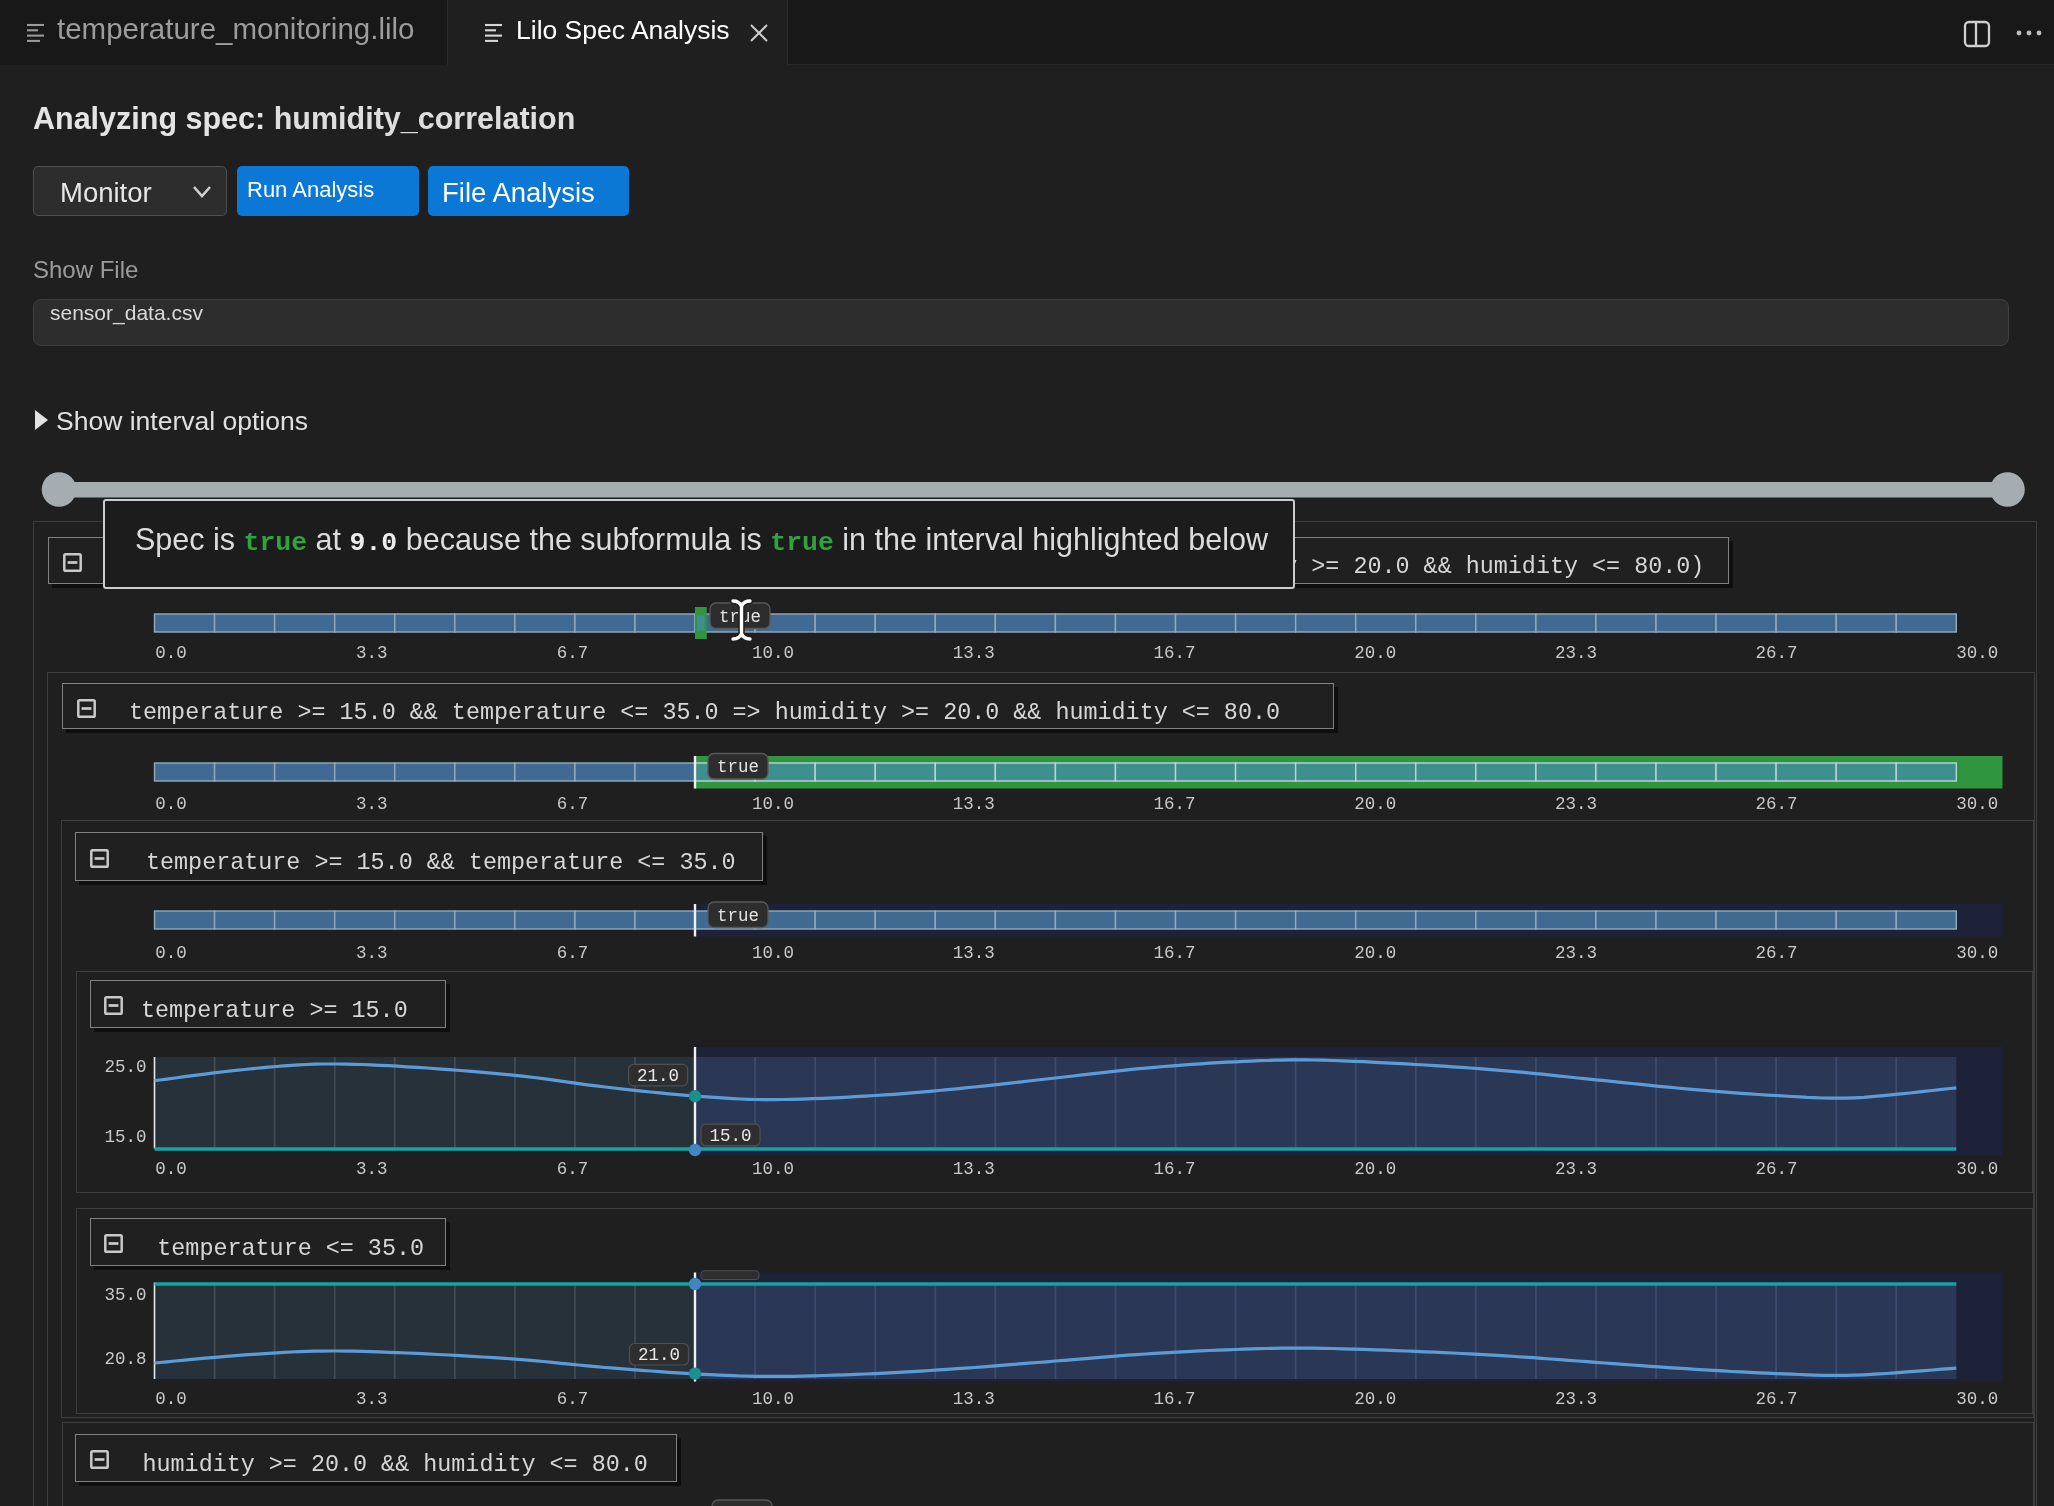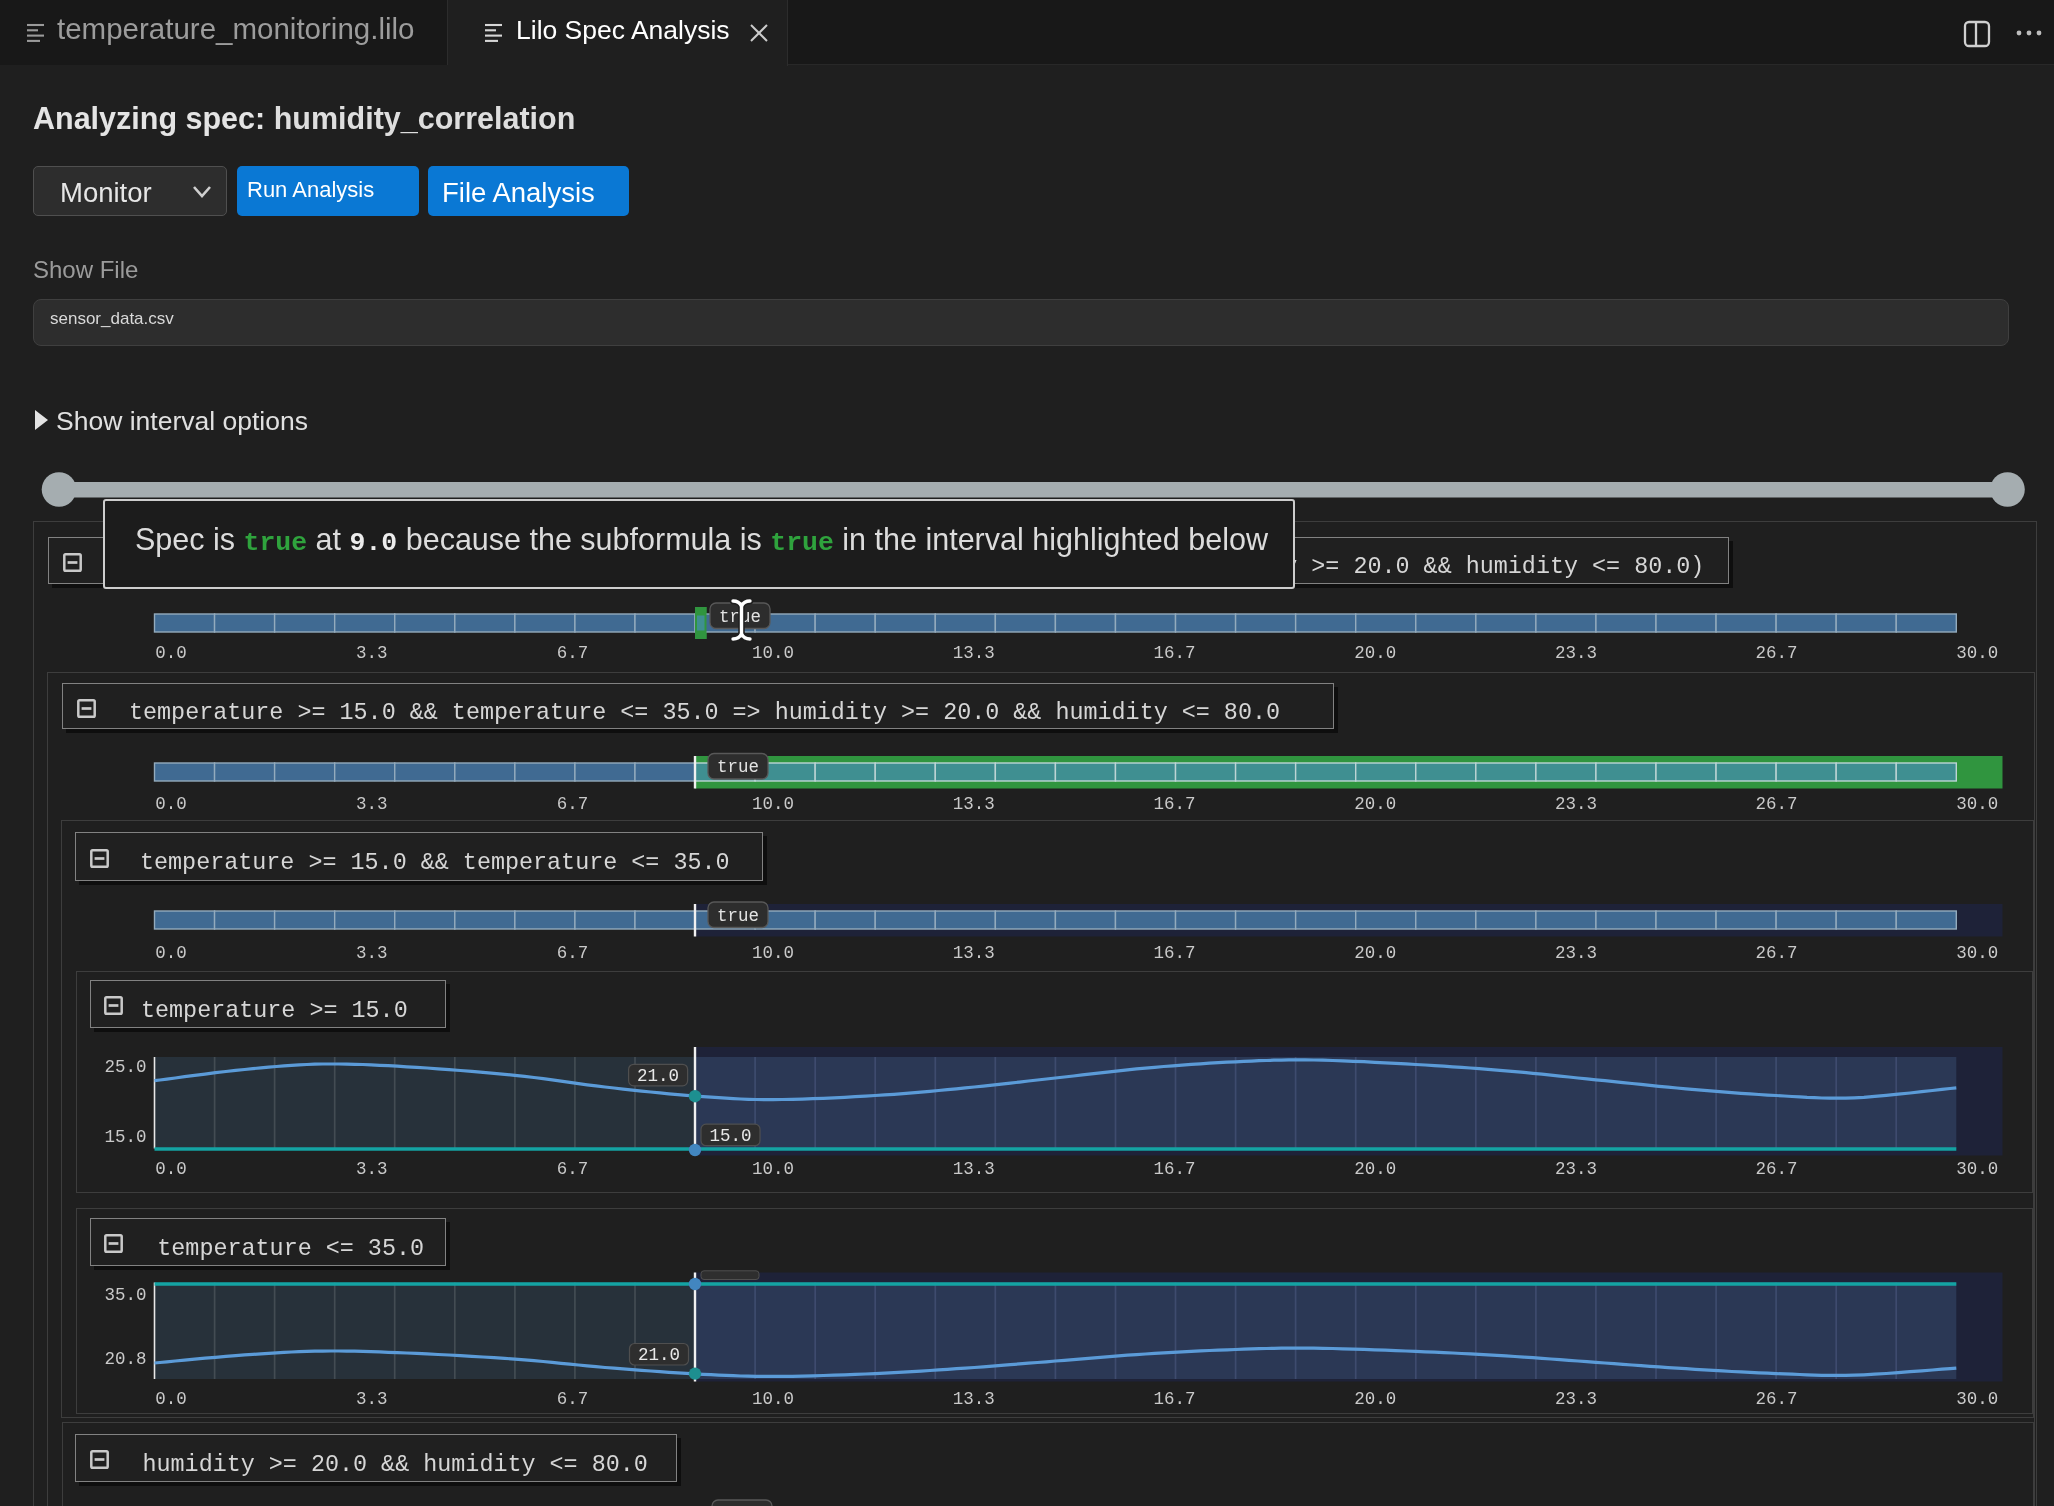--- a/index.html
+++ b/index.html
@@ -57,21 +57,21 @@
 <svg class="abs" style="left:192px;top:185px" width="20" height="14" viewBox="0 0 20 14">
     <path d="M2 2 L10 11 L18 2" fill="none" stroke="#cfcfcf" stroke-width="2.6"></path>
   </svg>
 <div class="abs" style="left:237px;top:166px;width:182px;height:50px;background:#0a78d4;border-radius:5px"></div>
 <div class="abs" style="left:247px;top:177px;font-size:22px;color:#ffffff">Run Analysis</div>
 <div class="abs" style="left:428px;top:166px;width:201px;height:50px;background:#0a78d4;border-radius:5px"></div>
 <div class="abs" style="left:442px;top:177px;font-size:27.5px;color:#ffffff">File Analysis</div>
 
 <div class="abs" style="left:33px;top:256px;font-size:24px;color:#9b9b9b">Show File</div>
 <div class="abs" style="left:33px;top:299px;width:1976px;height:47px;background:#2d2d2d;border:1.5px solid #3f3f3f;border-radius:8px"></div>
-<div class="abs" style="left:50px;top:309px;font-size:17px;color:#d9d9d9">sensor_data.csv</div>
+<div class="abs" style="left:50px;top:301px;font-size:21px;color:#d9d9d9">sensor_data.csv</div>
 
 <svg class="abs" style="left:33px;top:409px" width="17" height="22" viewBox="0 0 17 22">
     <path d="M2 1 L15 11 L2 21 Z" fill="#e3e3e3"></path>
   </svg>
 <div class="abs" style="left:56px;top:406px;font-size:26.5px;color:#e0e0e0">Show interval options</div>
 
 <div class="panel" style="left:33px;top:521px;width:2004px;height:1000px"></div>
 <div class="panel" style="left:47px;top:672px;width:1988px;height:848px"></div>
 <div class="panel" style="left:61px;top:820px;width:1973px;height:598px"></div>
 <div class="panel" style="left:75.5px;top:970.5px;width:1957.5px;height:222px"></div>
@@ -105,21 +105,21 @@
     <rect x="1.3" y="1.3" width="16.4" height="16.4" rx="1.3" fill="none" stroke="#c9c9c9" stroke-width="2.5"></rect>
     <line x1="4.6" y1="9.5" x2="14.4" y2="9.5" stroke="#c9c9c9" stroke-width="2.7"></line>
   </svg>
 <svg class="abs" style="left:89.5px;top:1450.2px" width="19" height="19" viewBox="0 0 19 19">
     <rect x="1.3" y="1.3" width="16.4" height="16.4" rx="1.3" fill="none" stroke="#c9c9c9" stroke-width="2.5"></rect>
     <line x1="4.6" y1="9.5" x2="14.4" y2="9.5" stroke="#c9c9c9" stroke-width="2.7"></line>
   </svg>
 
 <div class="htxt" style="left:427px;top:553.3px">always (temperature &gt;= 15.0 &amp;&amp; temperature &lt;= 35.0 =&gt; humidity &gt;= 20.0 &amp;&amp; humidity &lt;= 80.0)</div>
 <div class="htxt" style="left:129px;top:699.2px">temperature &gt;= 15.0 &amp;&amp; temperature &lt;= 35.0 =&gt; humidity &gt;= 20.0 &amp;&amp; humidity &lt;= 80.0</div>
-<div class="htxt" style="left:140px;top:849.3px">temperature &gt;= 15.0 &amp;&amp; temperature &lt;= 35.0</div>
+<div class="htxt" style="left:146px;top:849.3px">temperature &gt;= 15.0 &amp;&amp; temperature &lt;= 35.0</div>
 <div class="htxt" style="left:141px;top:997.1px">temperature &gt;= 15.0</div>
 <div class="htxt" style="left:157.3px;top:1234.9px">temperature &lt;= 35.0</div>
 <div class="htxt" style="left:142.5px;top:1450.9px">humidity &gt;= 20.0 &amp;&amp; humidity &lt;= 80.0</div>
 
 <svg class="abs" style="left:0;top:0" width="2054" height="1506" viewBox="0 0 2054 1506">
     <rect x="695.0" y="607" width="11.5" height="32" fill="#30953f"></rect>
     <rect x="154.50" y="614" width="60.06" height="18" fill="#406a92" stroke="#93abbd" stroke-width="1.4"></rect>
     <rect x="214.56" y="614" width="60.06" height="18" fill="#406a92" stroke="#93abbd" stroke-width="1.4"></rect>
     <rect x="274.62" y="614" width="60.06" height="18" fill="#406a92" stroke="#93abbd" stroke-width="1.4"></rect>
     <rect x="334.68" y="614" width="60.06" height="18" fill="#406a92" stroke="#93abbd" stroke-width="1.4"></rect>

